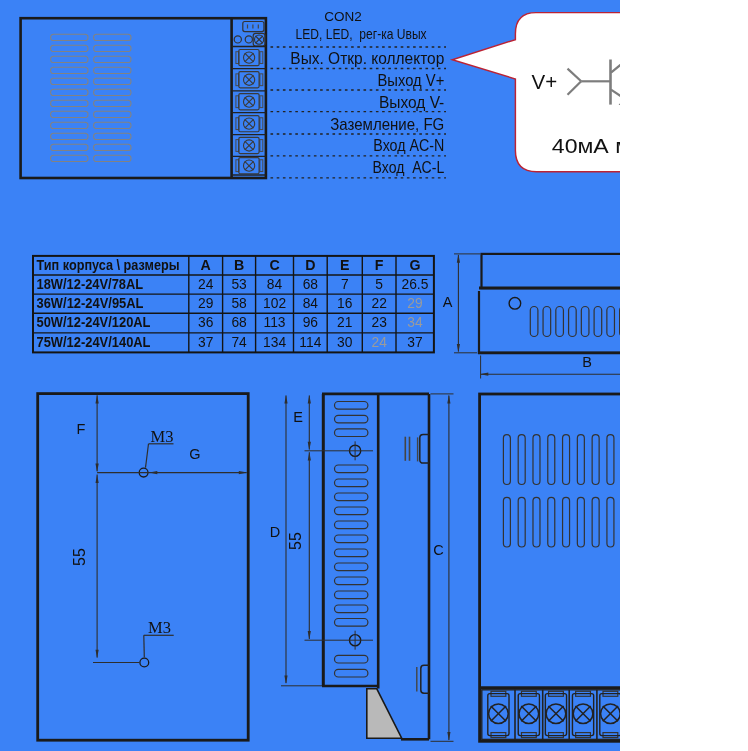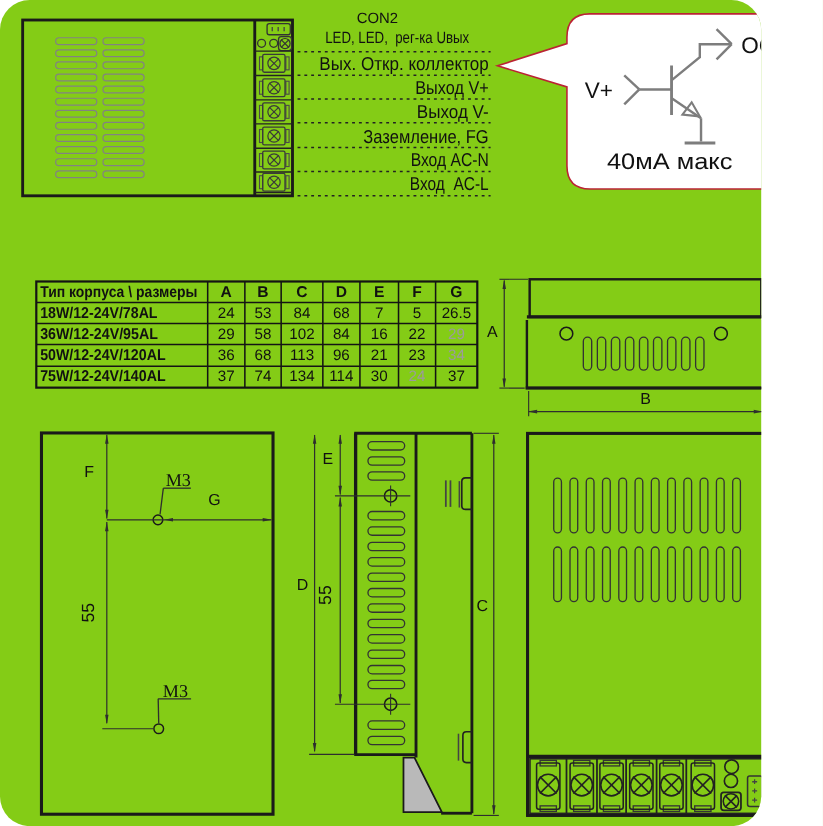--- a/index.html
+++ b/index.html
@@ -1,14 +1,14 @@
 <!DOCTYPE html>
 <html><head><meta charset="utf-8"><title>spec</title><style>
 html,body{margin:0;padding:0;background:#ffffff;}
-#page{position:relative;width:692px;height:751px;background:#84cc16;overflow:hidden;border-radius:27px;}
+#page{position:relative;width:620px;height:751px;background:#3b82f6;overflow:hidden;}
 </style></head>
 <body>
 <div id="page">
 <svg width="748" height="751" viewBox="0 0 748 751">
 <g>
 <rect x="20.6" y="18.2" width="245.3" height="159.8" stroke="#1a1a1a" stroke-width="2.6" fill="none"></rect>
 <rect x="50.6" y="34.3" width="37.4" height="6.2" stroke="#828282" stroke-width="1.1" fill="none" rx="3.1"></rect>
 <rect x="93.6" y="34.3" width="37.4" height="6.2" stroke="#828282" stroke-width="1.1" fill="none" rx="3.1"></rect>
 <rect x="50.6" y="45.3" width="37.4" height="6.2" stroke="#828282" stroke-width="1.1" fill="none" rx="3.1"></rect>
 <rect x="93.6" y="45.3" width="37.4" height="6.2" stroke="#828282" stroke-width="1.1" fill="none" rx="3.1"></rect>

